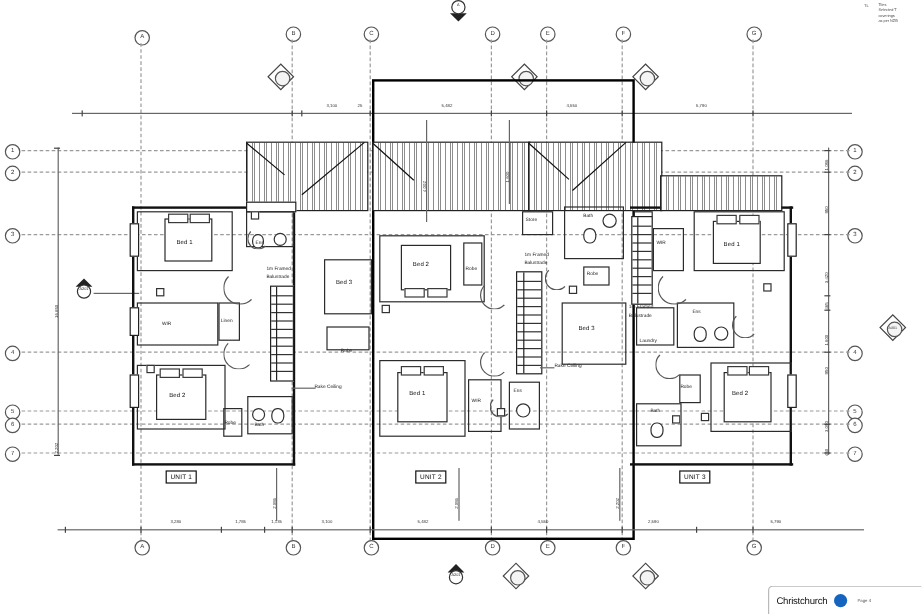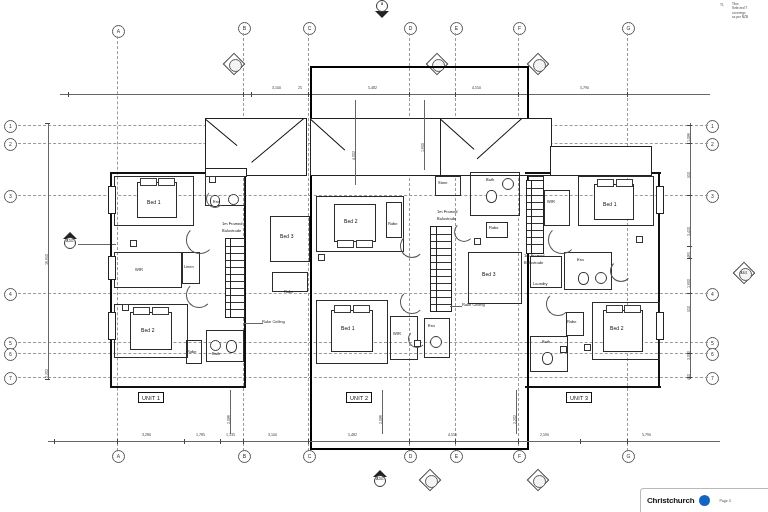--- a/index.html
+++ b/index.html
@@ -71,21 +71,21 @@
       font-size:3px;text-align:center;color:#333;}
 
   
   .heavy{position:absolute;border:2.6px solid #000;background:transparent;}
 
   
   #logo{position:absolute;right:0;bottom:0;width:128px;height:24px;
         border:1px solid #b9b9b9;border-bottom:none;border-right:none;
         background:#fff;border-radius:4px 0 0 0;display:flex;align-items:center;
         padding-left:6px;box-sizing:border-box;gap:5px;}
-  #logo .ct{font-size:8px;font-weight:bold;color:#121212;letter-spacing:-.2px;}
+  #logo .ct{font-size:8px;font-weight:normal;color:#121212;letter-spacing:-.2px;}
   #logo .dot{width:11px;height:11px;border-radius:50%;
              background:#1565c0;}
   #logo .pg{font-size:3.6px;color:#555;margin-left:4px;}
   #note{position:absolute;right:2px;top:2px;width:34px;font-size:3.2px;
         color:#4a4a4a;line-height:1.35;}
   #noteTL{position:absolute;right:44px;top:3px;font-size:3.4px;color:#4a4a4a;}
 </style>
 </head>
 <body>
 

